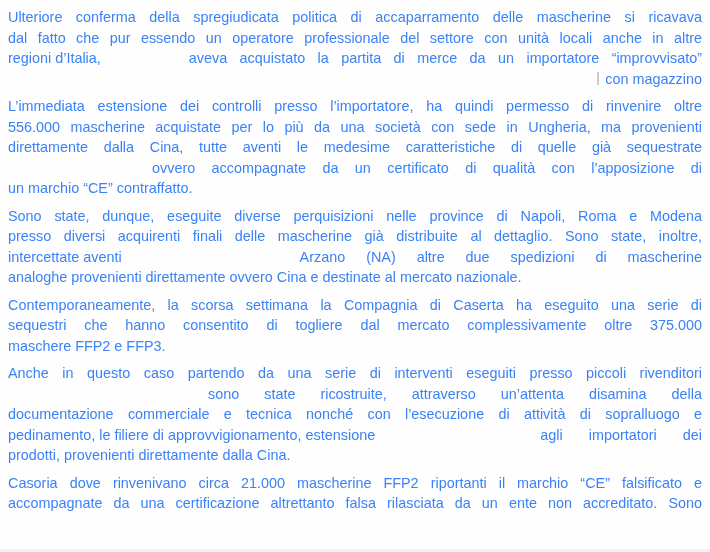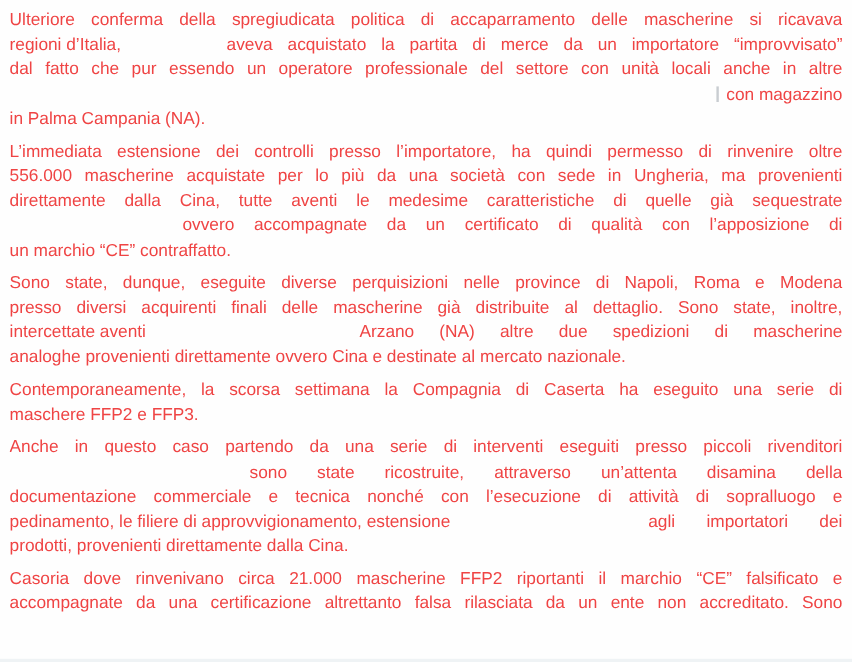--- a/index.html
+++ b/index.html
@@ -7,21 +7,21 @@
     width:710px; height:552px; overflow:hidden;
     background:#ffffff;
     font-family:"Liberation Sans","DejaVu Sans",sans-serif;
   }
   .page {
     position:relative;
     width:710px; height:552px;
     box-sizing:border-box;
     padding:7px 8px 0 8px;
     background:#fefefe;
-    color:#ef4444;
+    color:#3b82f6;
     font-size:14.4px;
   }
   .para { margin:0 0 7px 0; }
   .line {
     display:flex;
     align-items:flex-start;
     height:20.5px;
     line-height:20.5px;
     overflow:hidden;
   }
@@ -54,34 +54,31 @@
 </head>
 <body>
 
 <div class="page">
   <div id="doc">
       <div class="para">
         <div class="line">
           <span class="seg grow">Ulteriore conferma della spregiudicata politica di accaparramento delle mascherine si ricavava</span>
         </div>
         <div class="line">
+          <span class="seg grow">dal fatto che pur essendo un operatore professionale del settore con unità locali anche in altre</span>
+        </div>
+        <div class="line">
           <span class="seg">regioni d’Italia,</span>
           <span class="gap" style="width: 88px;"></span>
           <span class="seg grow">aveva acquistato la partita di merce da un importatore “improvvisato”</span>
         </div>
         <div class="line">
-          <span class="seg grow">dal fatto che pur essendo un operatore professionale del settore con unità locali anche in altre</span>
-        </div>
-        <div class="line">
           <span class="fill"></span>
           <span class="artifact"></span>
           <span class="seg">con magazzino</span>
-        </div>
-        <div class="line">
-          <span class="seg">in Palma Campania (NA).</span>
         </div>
       </div>
       <div class="para">
         <div class="line">
           <span class="seg grow">L’immediata estensione dei controlli presso l’importatore, ha quindi permesso di rinvenire oltre</span>
         </div>
         <div class="line">
           <span class="seg grow">556.000 mascherine acquistate per lo più da una società con sede in Ungheria, ma provenienti</span>
         </div>
         <div class="line">
@@ -109,20 +106,23 @@
         </div>
         <div class="line">
           <span class="seg">analoghe provenienti direttamente ovvero Cina e destinate al mercato nazionale.</span>
         </div>
       </div>
       <div class="para">
         <div class="line">
           <span class="seg grow">Contemporaneamente, la scorsa settimana la Compagnia di Caserta ha eseguito una serie di</span>
         </div>
         <div class="line">
+          <span class="seg grow">sequestri che hanno consentito di togliere dal mercato complessivamente oltre 375.000</span>
+        </div>
+        <div class="line">
           <span class="seg">maschere FFP2 e FFP3.</span>
         </div>
       </div>
       <div class="para">
         <div class="line">
           <span class="seg grow">Anche in questo caso partendo da una serie di interventi eseguiti presso piccoli rivenditori</span>
         </div>
         <div class="line">
           <span class="gap" style="width: 200px;"></span>
           <span class="seg grow">sono state ricostruite, attraverso un’attenta disamina della</span>

